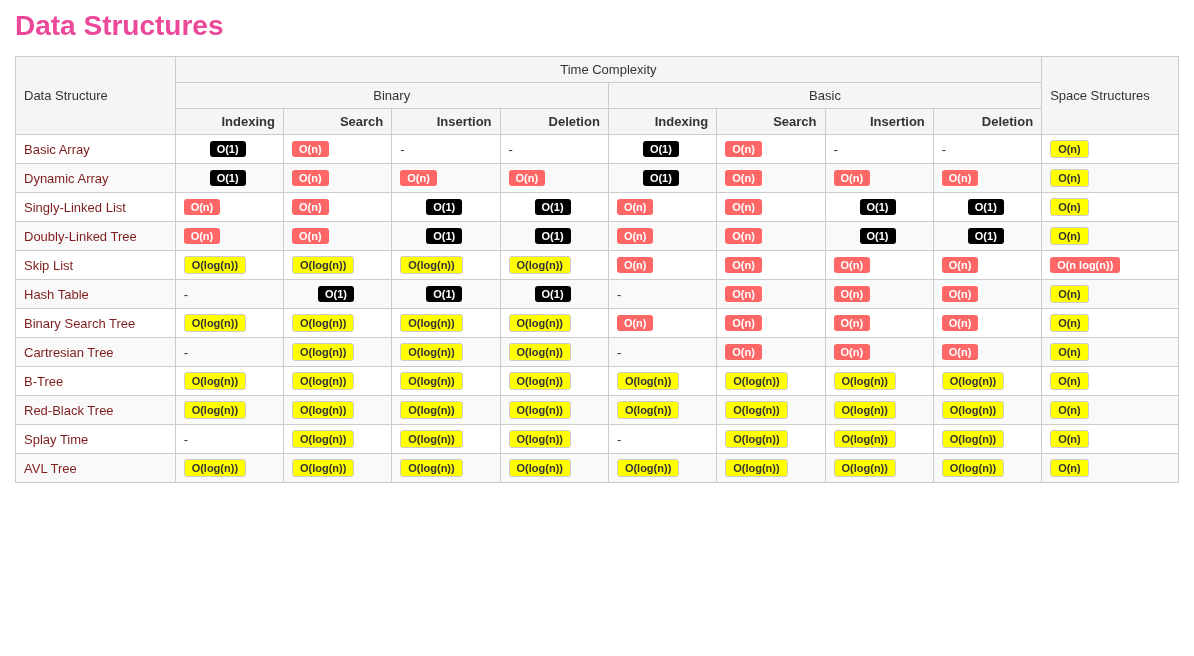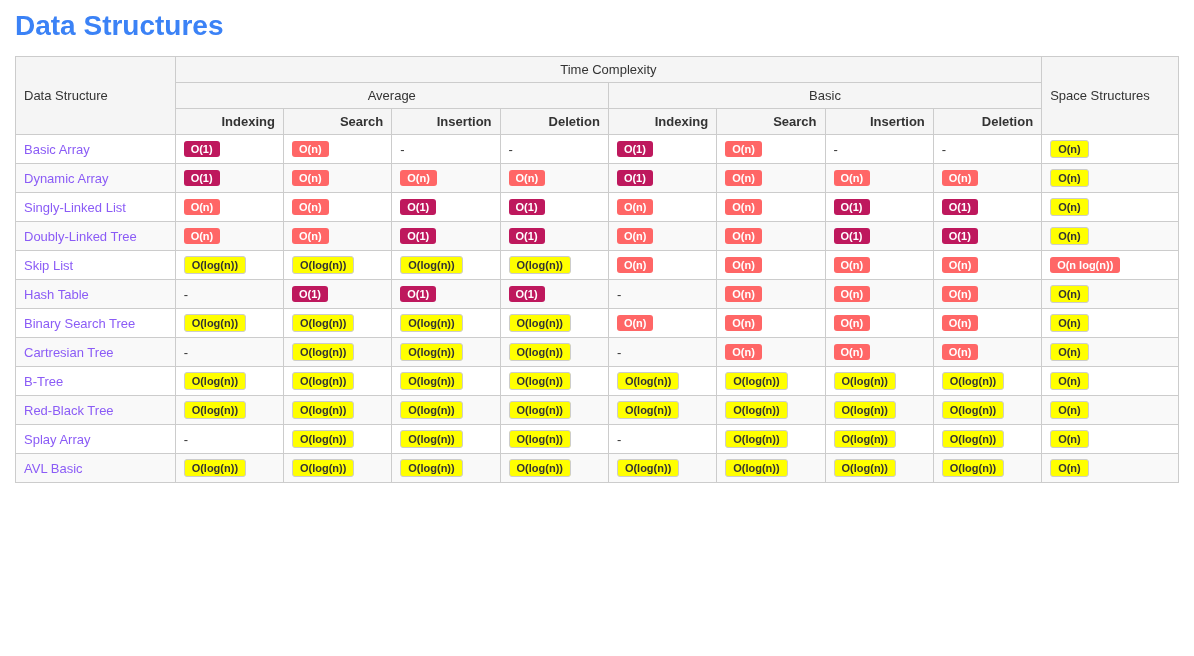--- a/index.html
+++ b/index.html
@@ -7,21 +7,21 @@
       font-family: Arial, sans-serif;
       font-size: 13px;
       background: #fff;
       color: #333;
       padding: 10px 15px;
     }
     h1 {
       font-size: 28px;
       font-weight: bold;
       margin-bottom: 14px;
-      color: #3b82f6;
+      color: #ec4899;
     }
     table {
       border-collapse: collapse;
       width: 100%;
       font-size: 13px;
     }
     th, td {
       border: 1px solid #ccc;
       padding: 5px 8px;
       text-align: left;
@@ -42,42 +42,42 @@
     tbody tr:nth-child(odd) { background: #fff; }
     tbody tr:nth-child(even) { background: #f9f9f9; }
     .badge {
       display: inline-block;
       padding: 2px 7px;
       border-radius: 3px;
       font-size: 11px;
       font-weight: bold;
       white-space: nowrap;
     }
-    .green  { background: #be185d; color: #fff; }
+    .green  { background: #000000; color: #fff; margin-left: 26px; }
     .yellow { background: #ffff00; color: #333; border: 1px solid #ccc; }
     .red    { background: #ff6666; color: #fff; }
-    .ds-link { color: #8b5cf6; text-decoration: none; }
+    .ds-link { color: #7f1d1d; text-decoration: none; }
     .col-ds    { width: 140px; }
     .col-small { width: 95px; text-align: right; }
     .col-space { width: 120px; }
   </style>
 </head>
 <body>
 
 <h1>Data Structures</h1>
 
 <table>
   <thead>
     <tr>
       <th rowspan="3" class="col-ds">Data Structure</th>
       <th colspan="8" class="group-header">Time Complexity</th>
       <th rowspan="3" class="col-space">Space Structures</th>
     </tr>
     <tr>
-      <th colspan="4" class="group-header">Average</th>
+      <th colspan="4" class="group-header">Binary</th>
       <th colspan="4" class="group-header">Basic</th>
     </tr>
     <tr>
       <th class="col-small sub-header">Indexing</th>
       <th class="col-small sub-header">Search</th>
       <th class="col-small sub-header">Insertion</th>
       <th class="col-small sub-header">Deletion</th>
       <th class="col-small sub-header">Indexing</th>
       <th class="col-small sub-header">Search</th>
       <th class="col-small sub-header">Insertion</th>
@@ -199,33 +199,33 @@
         <td><span class="badge yellow">O(log(n))</span></td>
         <td><span class="badge yellow">O(log(n))</span></td>
         <td><span class="badge yellow">O(log(n))</span></td>
         <td><span class="badge yellow">O(log(n))</span></td>
         <td><span class="badge yellow">O(log(n))</span></td>
         <td><span class="badge yellow">O(log(n))</span></td>
         <td><span class="badge yellow">O(log(n))</span></td>
         <td><span class="badge yellow">O(n)</span></td>
       </tr>
       <tr>
-        <td><a class="ds-link" href="#">Splay Array</a></td>
-        <td>-</td>
-        <td><span class="badge yellow">O(log(n))</span></td>
-        <td><span class="badge yellow">O(log(n))</span></td>
-        <td><span class="badge yellow">O(log(n))</span></td>
-        <td>-</td>
-        <td><span class="badge yellow">O(log(n))</span></td>
-        <td><span class="badge yellow">O(log(n))</span></td>
-        <td><span class="badge yellow">O(log(n))</span></td>
-        <td><span class="badge yellow">O(n)</span></td>
-      </tr>
-      <tr>
-        <td><a class="ds-link" href="#">AVL Basic</a></td>
+        <td><a class="ds-link" href="#">Splay Time</a></td>
+        <td>-</td>
+        <td><span class="badge yellow">O(log(n))</span></td>
+        <td><span class="badge yellow">O(log(n))</span></td>
+        <td><span class="badge yellow">O(log(n))</span></td>
+        <td>-</td>
+        <td><span class="badge yellow">O(log(n))</span></td>
+        <td><span class="badge yellow">O(log(n))</span></td>
+        <td><span class="badge yellow">O(log(n))</span></td>
+        <td><span class="badge yellow">O(n)</span></td>
+      </tr>
+      <tr>
+        <td><a class="ds-link" href="#">AVL Tree</a></td>
         <td><span class="badge yellow">O(log(n))</span></td>
         <td><span class="badge yellow">O(log(n))</span></td>
         <td><span class="badge yellow">O(log(n))</span></td>
         <td><span class="badge yellow">O(log(n))</span></td>
         <td><span class="badge yellow">O(log(n))</span></td>
         <td><span class="badge yellow">O(log(n))</span></td>
         <td><span class="badge yellow">O(log(n))</span></td>
         <td><span class="badge yellow">O(log(n))</span></td>
         <td><span class="badge yellow">O(n)</span></td>
       </tr>

